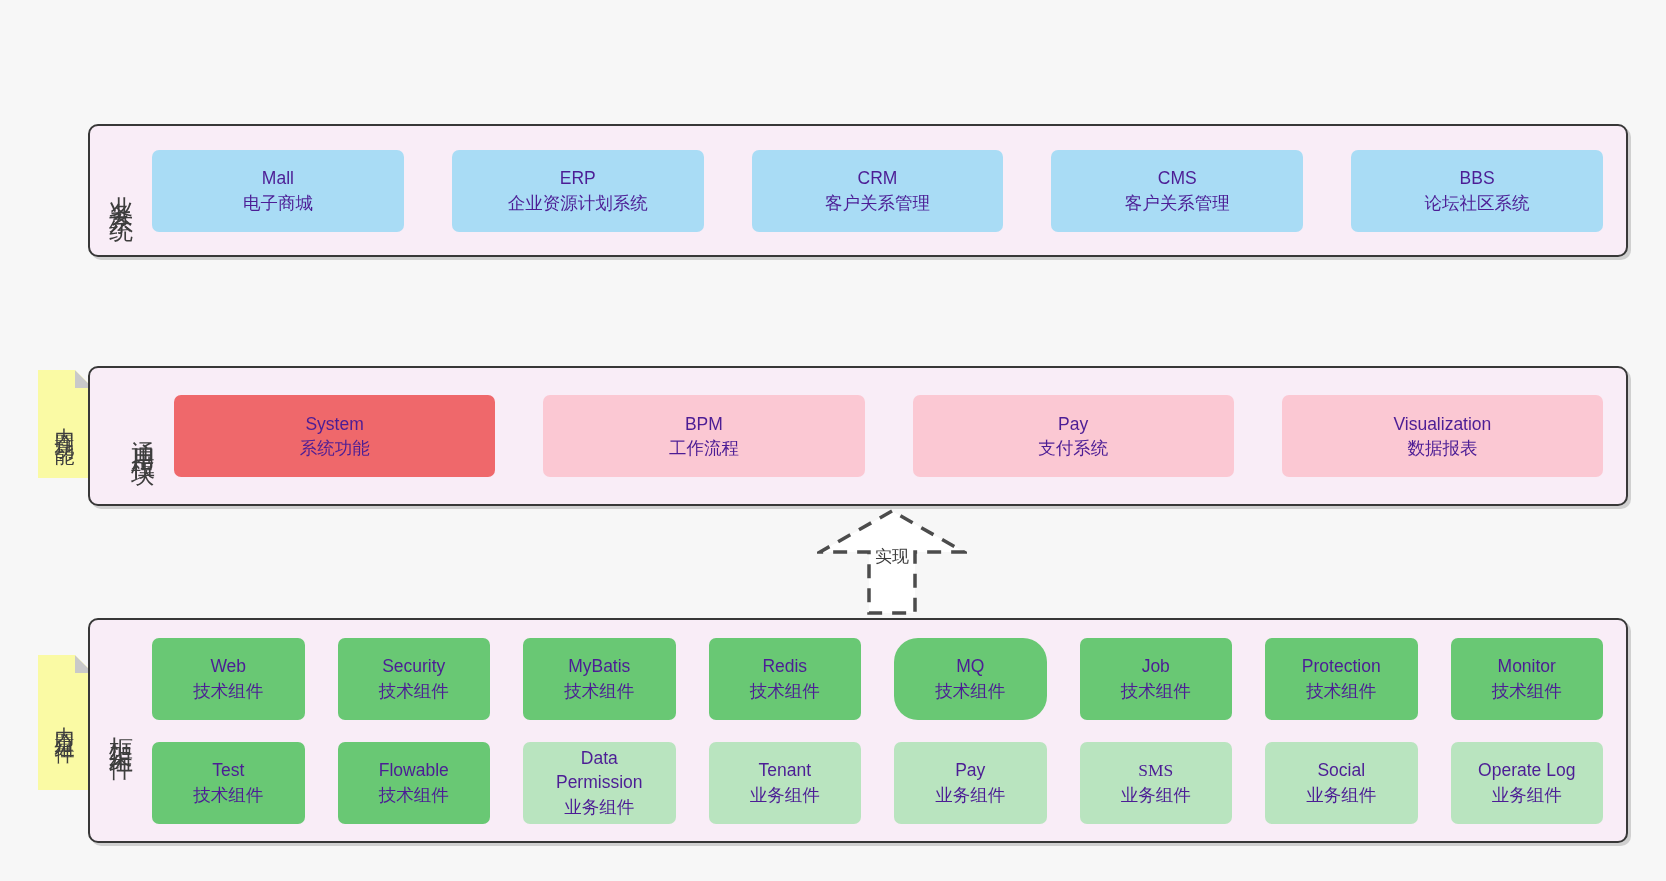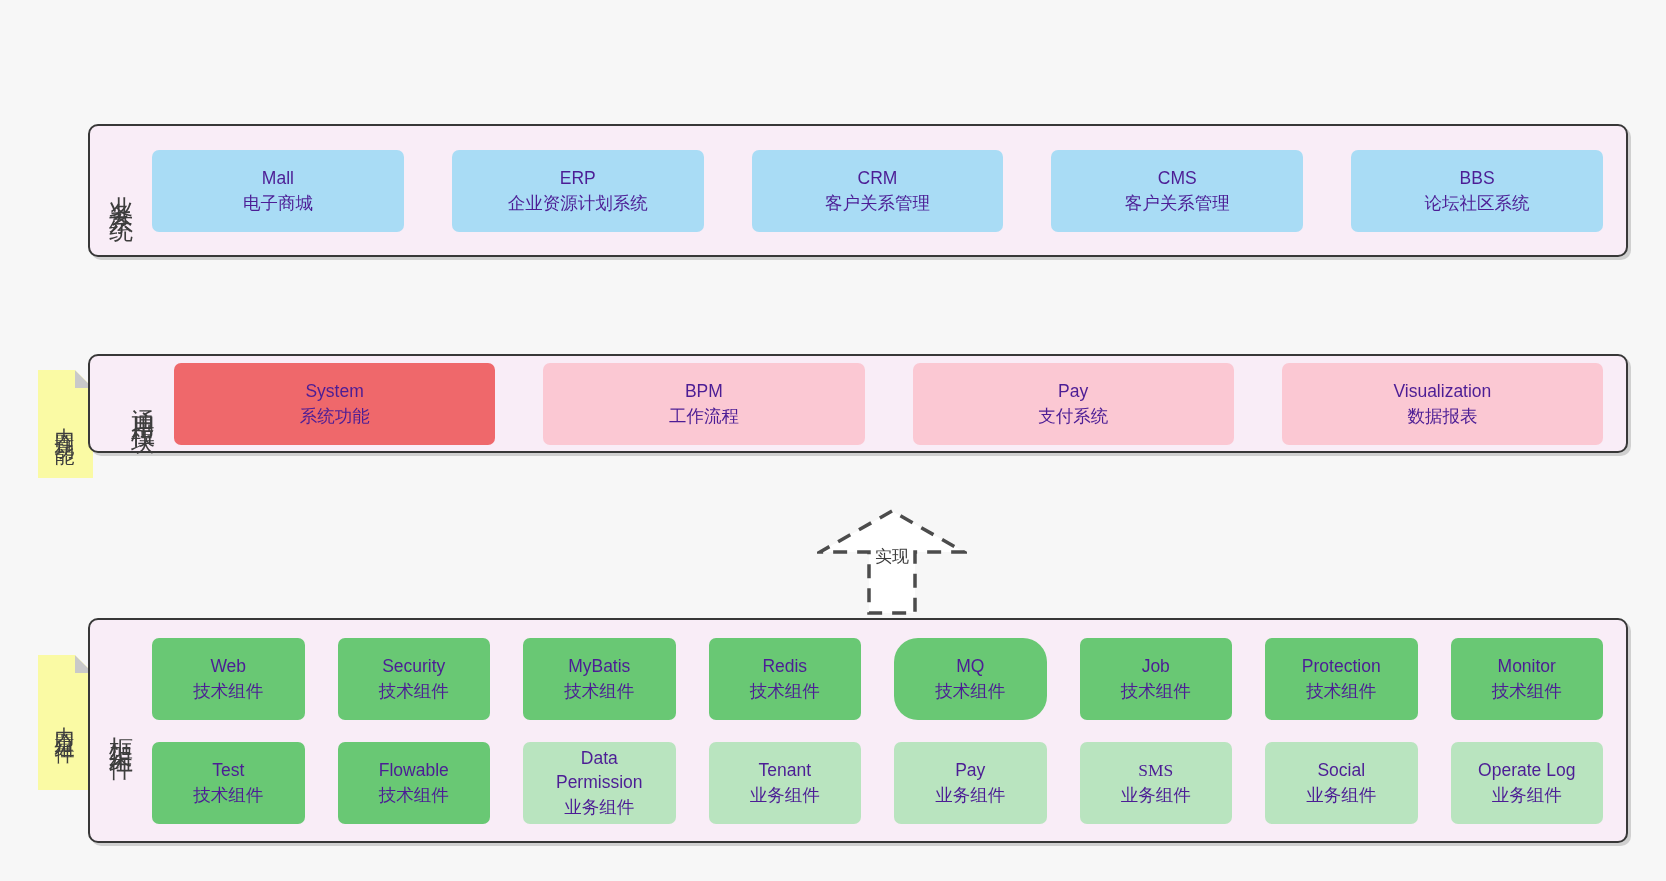--- a/index.html
+++ b/index.html
@@ -113,21 +113,21 @@
             <div class="node-sub">客户关系管理</div>
           </div>
           <div class="node" style="background: rgb(169, 220, 245);">
             <div class="node-title">BBS</div>
             <div class="node-sub">论坛社区系统</div>
           </div>
         </div>
       </div>
   </div>
 
-  <div class="panel" style="top:354px;height:99px;padding-left:22px;">
+  <div class="panel" style="top:366px;height:140px;padding-left:22px;">
     <div class="panel-label">
       <span>通用模块</span>
     </div>
     <div class="rows" id="rows-1">
         <div class="row">
           <div class="node" style="background: rgb(239, 104, 107);">
             <div class="node-title">System</div>
             <div class="node-sub">系统功能</div>
           </div>
           <div class="node" style="background: rgb(251, 200, 211);">

